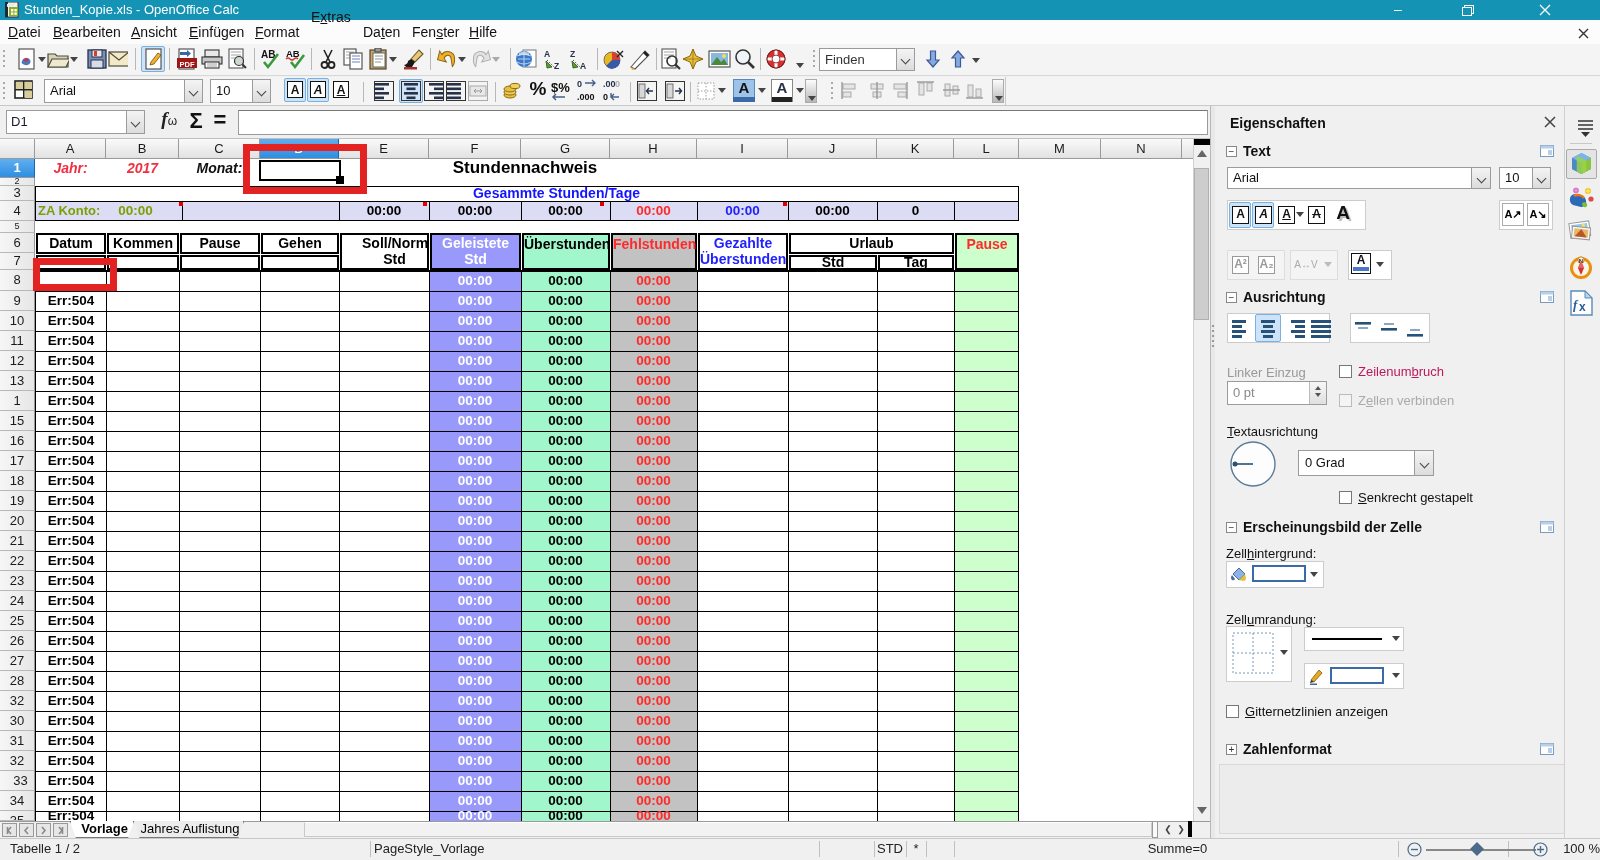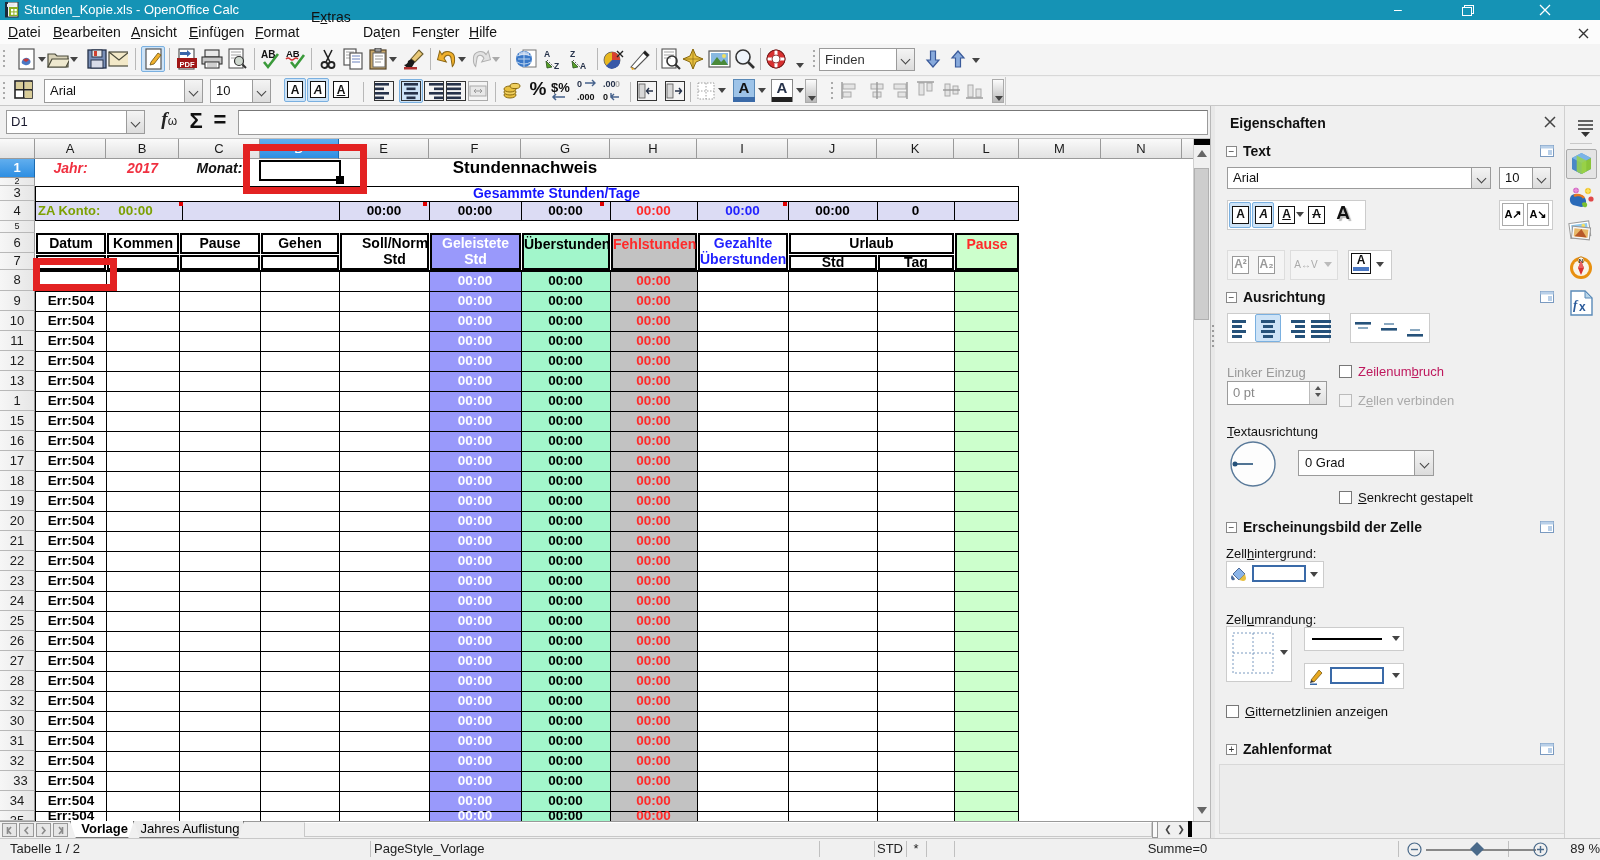--- a/index.html
+++ b/index.html
@@ -832,21 +832,21 @@
     <path d="M4 7.5 L11 7.5" stroke="#4a6a8a" stroke-width="1.4"></path>
   </svg>
 <div style="position:absolute;left:1426px;top:849px;width:110px;height:1.5px;background:#888;"></div>
 <svg style="position:absolute;left:1470px;top:842px" width="14" height="14" viewBox="0 0 14 14">
     <path d="M7 0 L14 7 L7 14 L0 7 Z" fill="#4a6a8a"></path>
   </svg>
 <svg style="position:absolute;left:1533px;top:842px" width="15" height="15" viewBox="0 0 15 15">
     <circle cx="7.5" cy="7.5" r="6.5" fill="none" stroke="#4a6a8a" stroke-width="1.2"></circle>
     <path d="M4 7.5 L11 7.5 M7.5 4 L7.5 11" stroke="#4a6a8a" stroke-width="1.4"></path>
   </svg>
-<div style="position:absolute;left:1554px;top:838px;width:46px;height:22px;font-size:13px;color:#222;line-height:22px;text-align:right;">89 %</div>
+<div style="position:absolute;left:1554px;top:838px;width:46px;height:22px;font-size:13px;color:#222;line-height:22px;text-align:right;">100 %</div>
 <div style="position:absolute;left:1215px;top:106px;width:385px;height:732px;background:#f0f0f0;"></div>
 <div style="position:absolute;left:1230px;top:115px;width:200px;height:18px;font-weight:bold;font-size:14px;color:#111;">Eigenschaften</div>
 <svg style="position:absolute;left:1544px;top:116px" width="12" height="12" viewBox="0 0 12 12">
     <path d="M1 1 L11 11 M11 1 L1 11" stroke="#444" stroke-width="1.5"></path>
   </svg>
 <div style="position:absolute;left:1226px;top:146px;width:11px;height:11px;border:1px solid #888;background:#fff;">
     <div style="font-size:10px;line-height:9px;text-align:center;color:#333;">−</div>
   </div>
 <div style="position:absolute;left:1243px;top:143px;width:260px;height:18px;font-weight:bold;font-size:14px;color:#111;">Text</div>
 <svg style="position:absolute;left:1540px;top:145px" width="14" height="12" viewBox="0 0 14 12">

